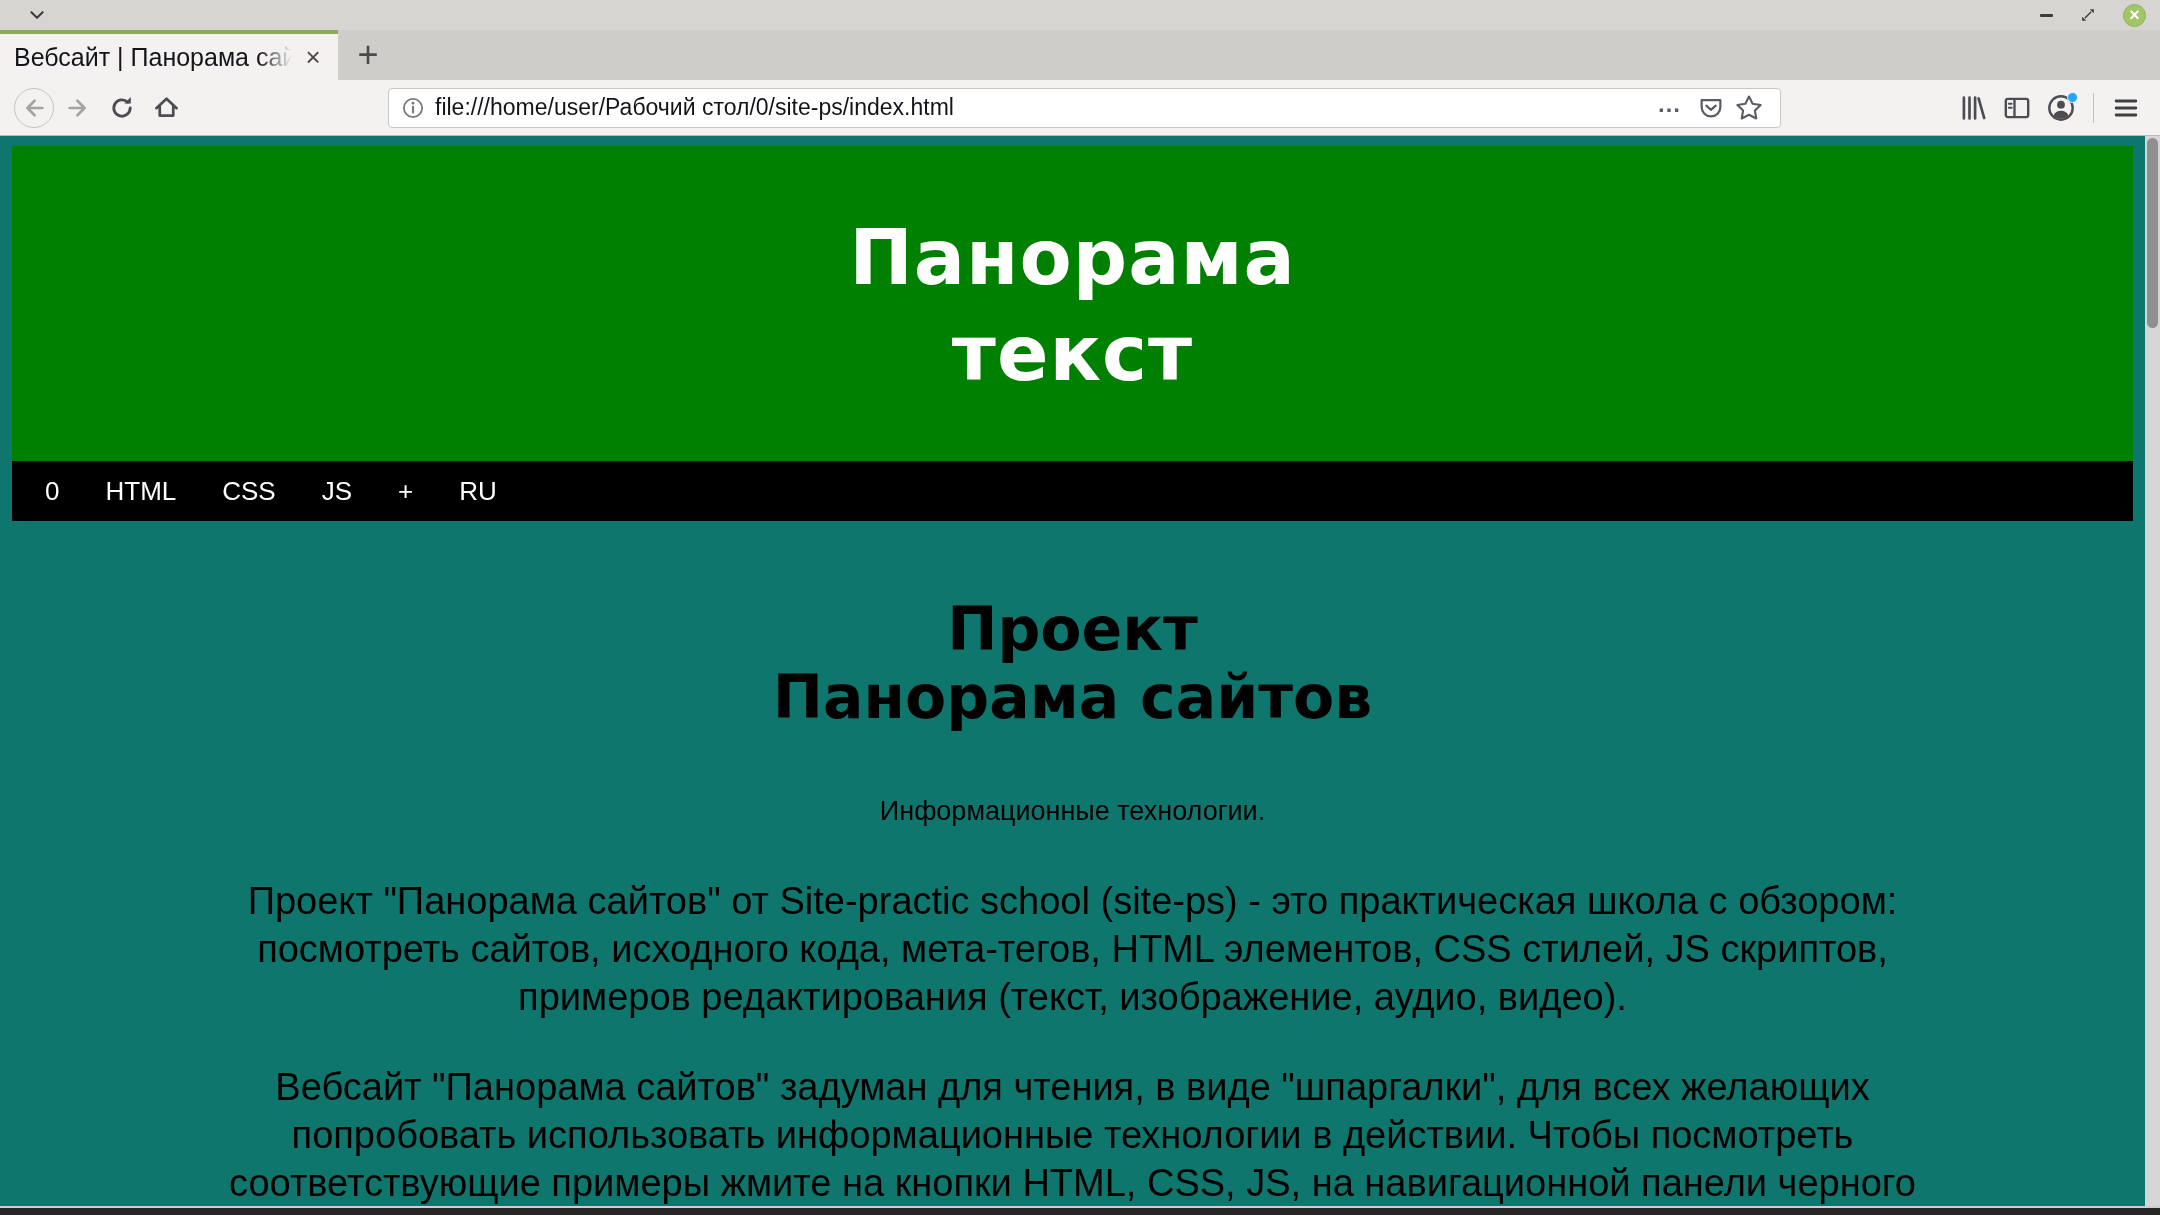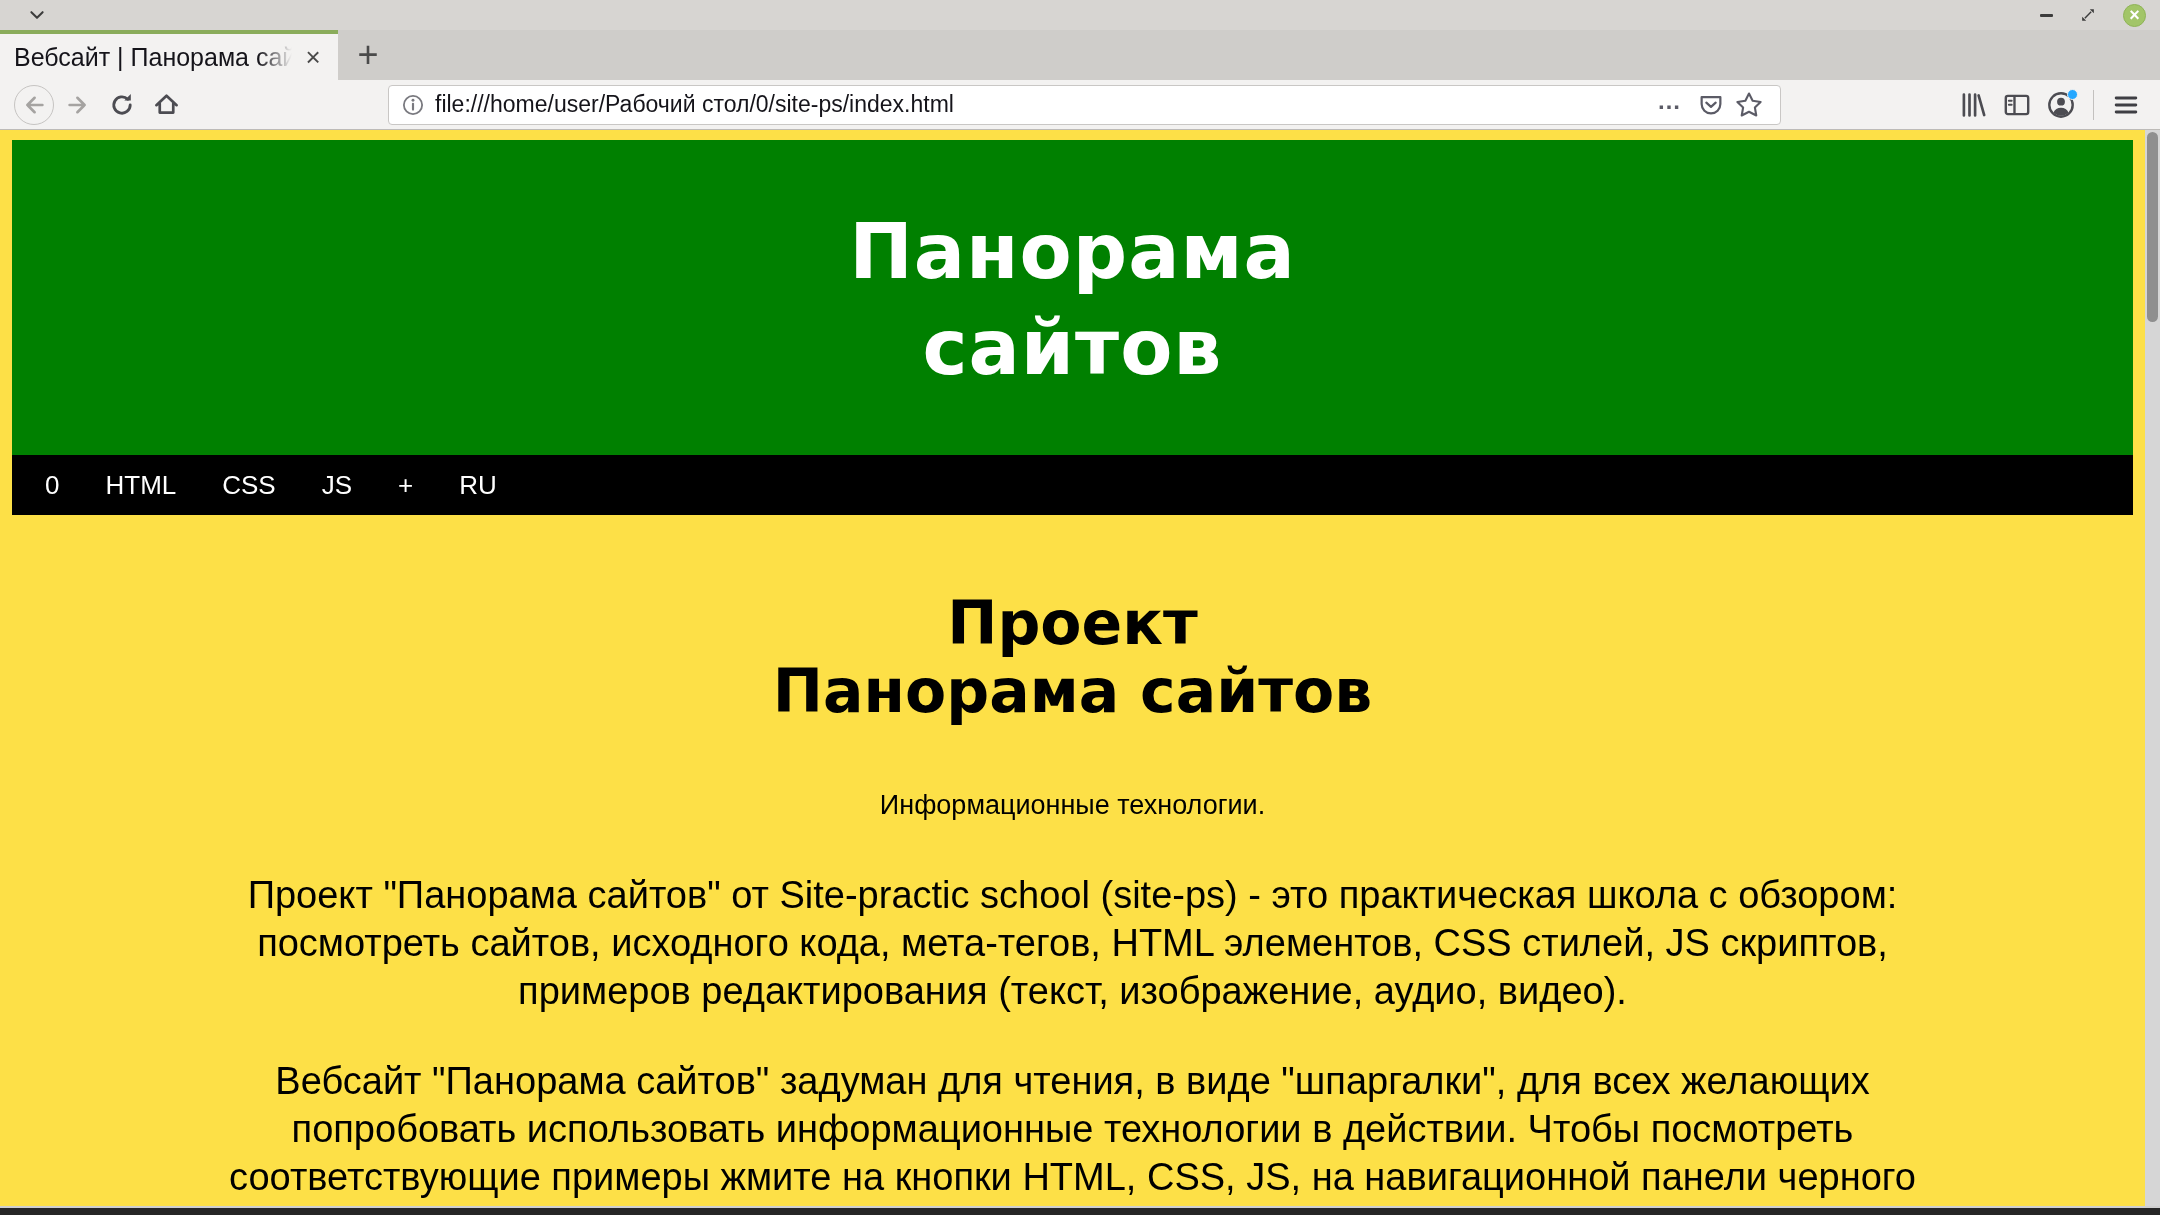--- a/index.html
+++ b/index.html
@@ -54,21 +54,21 @@
     font-size:26px; color:#4a4a4a; line-height:1;
   }
   .newtab {
     width:44px; height:44px; margin:0 0 3px 8px;
     display:flex; align-items:center; justify-content:center;
     font-size:36px; font-weight:400; color:#4a4a4a; line-height:1;
   }
 
   
   .toolbar {
-    height:50px; background:#f3f2f1; border-bottom:1px solid #bdbbb8;
+    height:56px; background:#f3f2f1; border-bottom:1px solid #bdbbb8;
     flex:0 0 auto; display:flex; align-items:center; padding:0 12px;
   }
   .tool-btn {
     width:44px; height:44px; display:flex; align-items:center; justify-content:center;
     flex:0 0 auto;
   }
   .back-circle {
     width:40px; height:40px; border:1px solid #c6c4c2; border-radius:50%;
     display:flex; align-items:center; justify-content:center; background:#f3f2f1;
   }
@@ -84,21 +84,21 @@
   .url-overflow { font-size:24px; font-weight:bold; color:#5b5b66; letter-spacing:1px; margin:0 10px 8px 0; }
   .urlbar .tool-btn { width:38px; height:38px; }
   .toolbar-divider { width:1px; height:30px; background:#c3c1bf; margin:0 10px; flex:0 0 auto; }
   .account-wrap { position:relative; }
   .account-dot {
     position:absolute; top:6px; right:5px; width:11px; height:11px;
     border-radius:50%; background:#25a7ff; border:1px solid #f3f2f1;
   }
 
   
-  .viewport { flex:1 1 auto; position:relative; background:#fde047; overflow:hidden; }
+  .viewport { flex:1 1 auto; position:relative; background:#0f766e; overflow:hidden; }
   .scrollbar {
     position:absolute; right:0; top:0; bottom:0; width:15px; background:#d6d6d6;
   }
   .scroll-thumb {
     position:absolute; left:2px; right:2px; top:2px; height:190px;
     background:#8f8f8f; border-radius:7px;
   }
   .page { position:absolute; left:0; top:0; right:15px; bottom:0; overflow:hidden; }
   .site { margin:10px 12px 0 12px; }
 
@@ -239,21 +239,21 @@
     </span>
   </div>
 
   <div class="viewport">
     <div class="page">
       <div class="site">
 
         <header class="site-banner">
           <h1 class="site-banner-title">
             <span>Панорама</span>
-            <span>сайтов</span>
+            <span>текст</span>
           </h1>
         </header>
 
         <nav class="site-nav">
           <a href="#">0</a>
           <a href="#">HTML</a>
           <a href="#">CSS</a>
           <a href="#">JS</a>
           <a href="#">+</a>
           <a href="#">RU</a>

